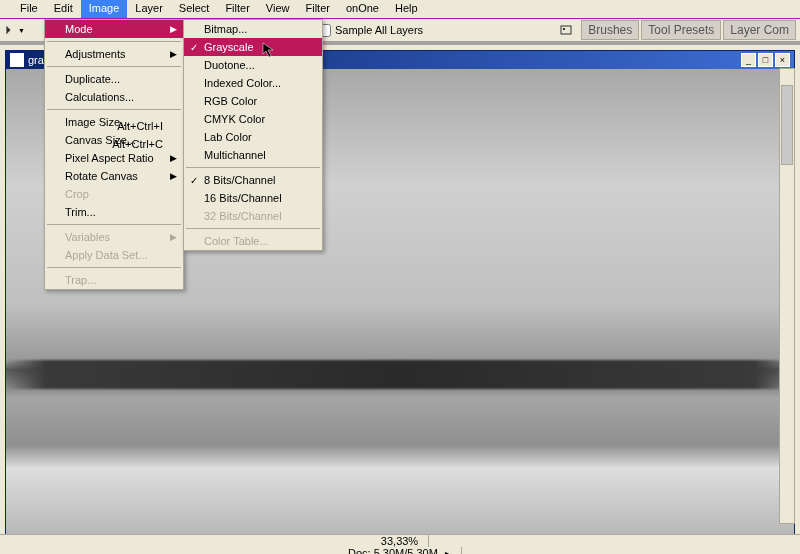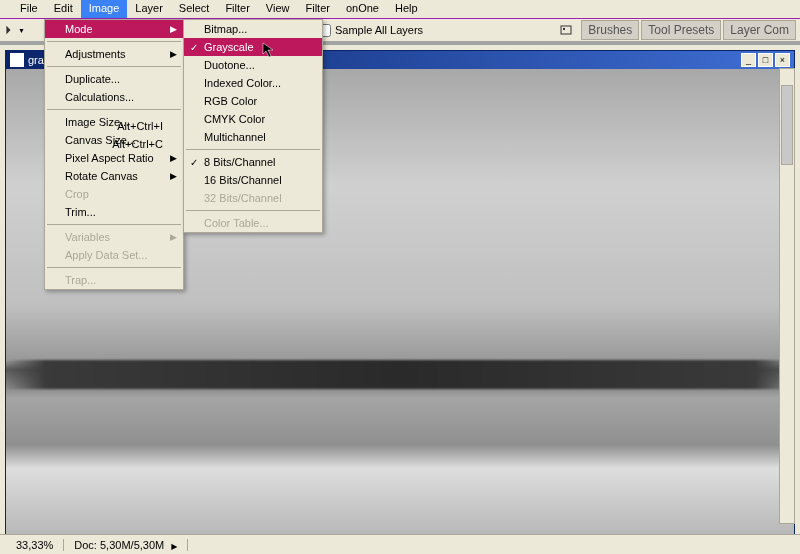--- a/index.html
+++ b/index.html
@@ -32,21 +32,21 @@
 .menu-dropdown .row:hover, .menu-dropdown .row.hl { background: #be185d; color: #fff; }
 .menu-dropdown .row.disabled { color: #aca899; }
 .menu-dropdown .sep { height: 1px; background: #aca899; margin: 3px 2px; }
 .menu-dropdown .arrow { position: absolute; right: 6px; font-size: 9px; }
 .menu-dropdown .check { position: absolute; left: 6px; font-size: 10px; }
 .menu-dropdown .shortcut { position: absolute; right: 20px; color: inherit; margin-top: 8px; }
 
 #image-menu { left: 44px; top: 19px; width: 140px; }
 #mode-submenu { left: 183px; top: 19px; width: 110px; }
 
-.statusbar { position: absolute; left: 0; bottom: 0; width: 800px; height: 20px; background: #ece9d8; border-top: 1px solid #aca899; display: flex; align-items: center; padding: 0 6px; font-size: 10px; }
+.statusbar { position: absolute; left: 0; bottom: 0; width: 800px; height: 20px; background: #ece9d8; border-top: 1px solid #aca899; display: flex; align-items: center; padding: 0 6px; font-size: 10px; flex-direction: column; }
 .status-cell { padding: 0 10px; border-right: 1px solid #aca899; }
 .status-arrow { margin-left: 4px; font-size: 8px; }
 
 .cursor-arrow { position: absolute; left: 262px; top: 42px; z-index: 200; pointer-events: none; }
 </style>
 </head>
 <body>
 
 <div class="menubar">
   <div class="menubar-item">File</div>
@@ -150,20 +150,21 @@
 <div id="mode-submenu" class="menu-dropdown">
   <div class="row">Bitmap...</div>
   <div class="row hl">
       <span class="check">✓</span>
       <span>Grayscale</span>
     </div>
   <div class="row">Duotone...</div>
   <div class="row">Indexed Color...</div>
   <div class="row">RGB Color</div>
   <div class="row">CMYK Color</div>
+  <div class="row">Lab Color</div>
   <div class="row">Multichannel</div>
   <div class="sep"></div>
   <div class="row">
       <span class="check">✓</span>
       <span>8 Bits/Channel</span>
     </div>
   <div class="row">16 Bits/Channel</div>
   <div class="row disabled">32 Bits/Channel</div>
   <div class="sep"></div>
   <div class="row disabled">Color Table...</div>

